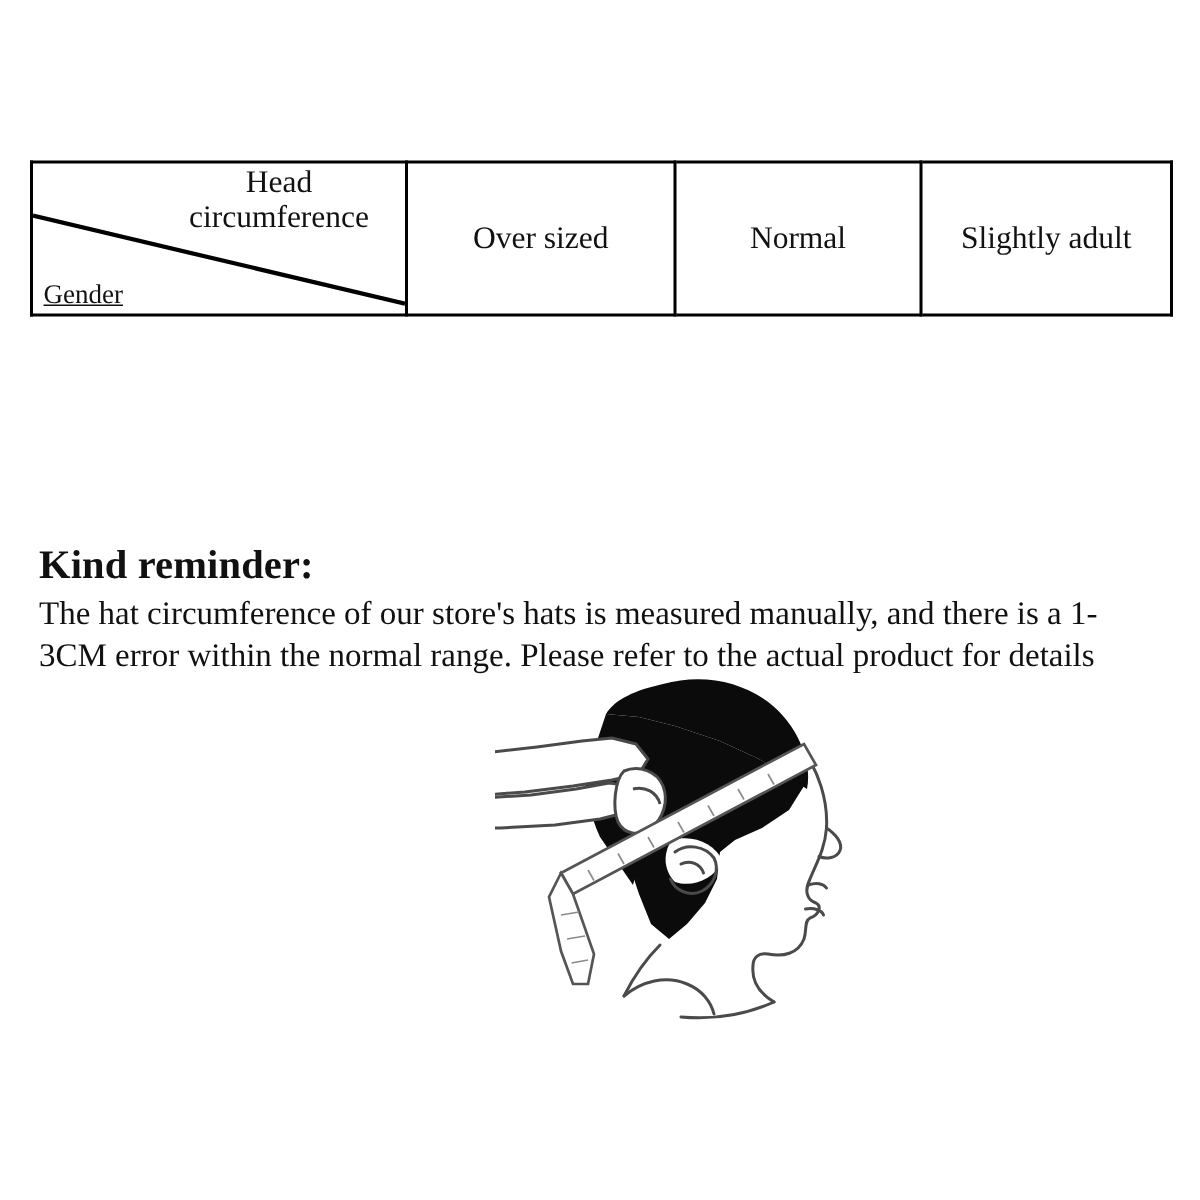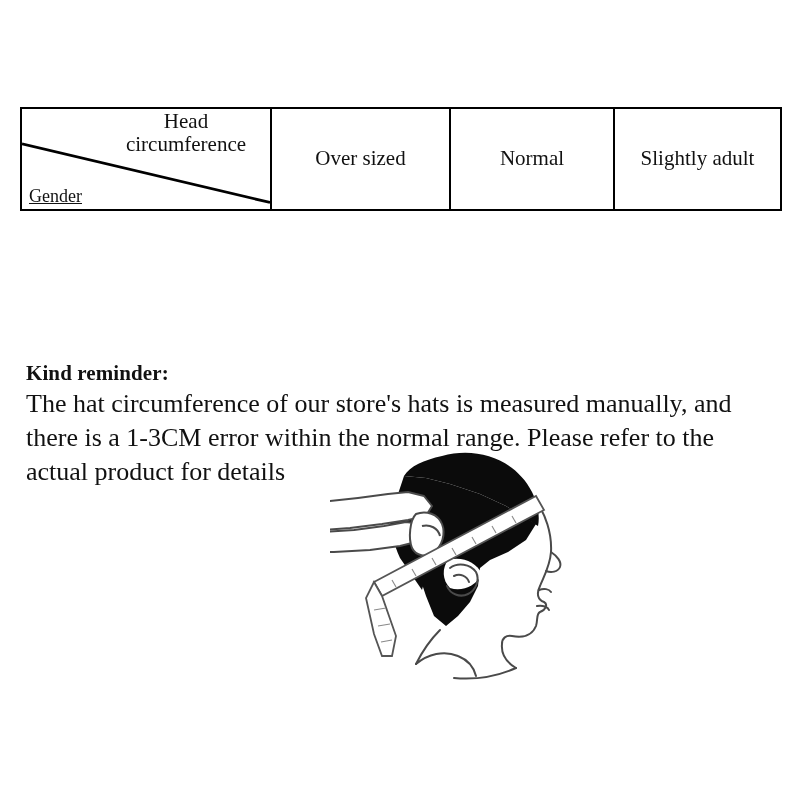--- a/index.html
+++ b/index.html
@@ -78,27 +78,27 @@
 
   
   #reminder {
     position: absolute;
     left: 26px;
     top: 360px;
     width: 740px;
   }
   #reminder-title {
     font-weight: bold;
-    font-size: 21px;
+    font-size: 27px;
     line-height: 1.25;
     margin: 0 0 1px 0;
     letter-spacing: 0.1px;
   }
   #reminder-body {
-    font-size: 26px;
+    font-size: 22px;
     line-height: 1.30;
     margin: 0;
     width: 720px;
   }
 
   
   #illustration {
     position: absolute;
     left: 0;
     top: 440px;

